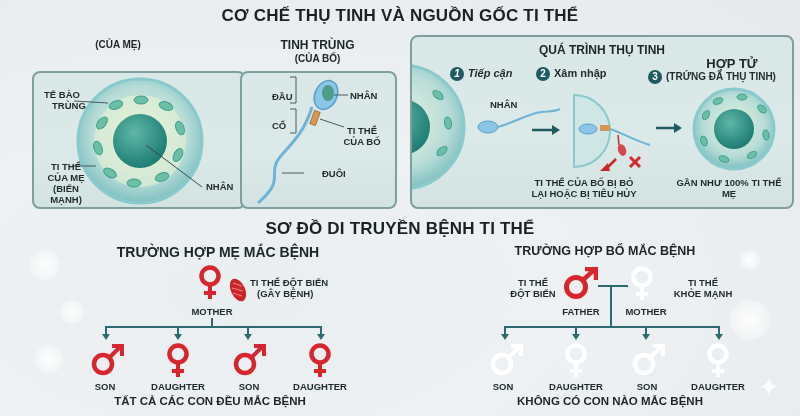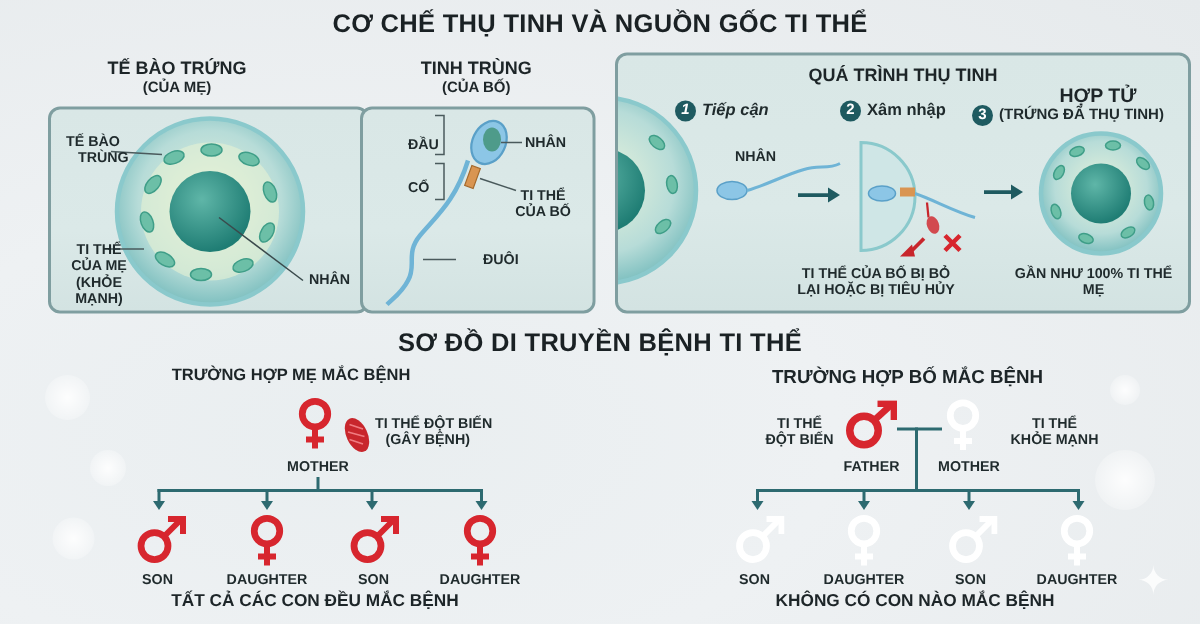--- a/index.html
+++ b/index.html
@@ -27,21 +27,20 @@
 <div class="glow" style="left:30px;top:250px;width:30px;height:30px;"></div>
 <div class="glow" style="left:60px;top:300px;width:24px;height:24px;"></div>
 <div class="glow" style="left:35px;top:345px;width:28px;height:28px;"></div>
 <div class="glow" style="left:730px;top:300px;width:40px;height:40px;"></div>
 <div class="glow" style="left:740px;top:250px;width:20px;height:20px;"></div>
 <div class="abs" style="left:758px;top:372px;font-size:26px;color:#ffffff;opacity:0.85;">✦</div>
 
 <div class="abs title center" style="left:200px;top:6px;width:400px;">CƠ CHẾ THỤ TINH VÀ NGUỒN GỐC TI THỂ</div>
 
 <div class="abs b center" style="left:12px;top:38px;width:212px;font-size:12px;line-height:14px;">
-  <div>TẾ BÀO TRỨNG</div>
   <div style="font-size:10px;">(CỦA MẸ)</div>
 </div>
 <div class="panel" style="left:12px;top:71px;width:210px;height:134px;margin-left:20px;">
   <svg width="210" height="134" style="position:absolute;left:0;top:0;">
     <defs>
       <radialGradient id="eggOuter" cx="50%" cy="45%" r="55%">
         <stop offset="0%" stop-color="#e8f3dc"></stop>
           <stop offset="70%" stop-color="#b7dcd8"></stop>
           <stop offset="100%" stop-color="#7fc0c0"></stop>
       </radialGradient>
@@ -69,21 +68,21 @@
     <line x1="38" y1="93" x2="62" y2="93" stroke="#4a5a5c" stroke-width="1"></line>
     <line x1="112" y1="72" x2="168" y2="114" stroke="#3a4a4c" stroke-width="1"></line>
   </svg>
   <div class="lbl" style="left:10px;top:16px;">
     <div>TẾ BÀO</div>
     <div style="padding-left:8px;">TRÙNG</div>
   </div>
   <div class="lbl center" style="left:2px;top:88px;width:60px;">
     <div>TI THỂ</div>
     <div>CỦA MẸ</div>
-    <div>(KHỎE MẠNH)</div>
+    <div>(BIẾN MẠNH)</div>
   </div>
   <div class="lbl" style="left:172px;top:108px;">NHÂN</div>
 </div>
 
 <div class="abs b center" style="left:240px;top:38px;width:155px;font-size:12px;line-height:14px;">
   <div>TINH TRÙNG</div>
   <div style="font-size:10px;">(CỦA BỐ)</div>
 </div>
 <div class="panel" style="left:240px;top:71px;width:153px;height:134px;">
   <svg width="153" height="134" style="position:absolute;left:0;top:0;">
@@ -105,21 +104,21 @@
     <div>CỦA BỐ</div>
   </div>
   <div class="lbl" style="left:80px;top:95px;text-align:right;">ĐUÔI</div>
 </div>
 
 <div class="panel" style="left:410px;top:35px;width:380px;height:170px;">
   <div class="abs b center" style="left:0;top:6px;width:380px;font-size:12px;">QUÁ TRÌNH THỤ TINH</div>
   <div class="step" style="left:38px;top:30px;font-style:italic;">
     <span class="num">1</span><span>Tiếp cận</span>
   </div>
-  <div class="step" style="left:148px;top:30px;">
+  <div class="step" style="left:124px;top:30px;">
     <span class="num">2</span><span>Xâm nhập</span>
   </div>
   <div class="abs b center" style="left:280px;top:19px;width:80px;font-size:13px;">HỢP TỬ</div>
   <div class="step" style="left:236px;top:33px;font-size:10px;">
     <span class="num">3</span><span>(TRỨNG ĐÃ THỤ TINH)</span>
   </div>
   <svg width="380" height="170" style="position:absolute;left:0;top:0;">
     <defs>
       <radialGradient id="eggOuter2" cx="50%" cy="45%" r="55%">
         <stop offset="0%" stop-color="#e8f3dc"></stop>
@@ -178,21 +177,21 @@
     <div>LẠI HOẶC BỊ TIÊU HỦY</div>
   </div>
   <div class="lbl center" style="left:254px;top:140px;width:126px;">
     <div>GẦN NHƯ 100% TI THỂ</div>
     <div>MẸ</div>
   </div>
 </div>
 
 <div class="abs title center" style="left:230px;top:219px;width:340px;">SƠ ĐỒ DI TRUYỀN BỆNH TI THỂ</div>
 
-<div class="abs b center" style="left:84px;top:244px;width:220px;font-size:11px;">TRƯỜNG HỢP MẸ MẮC BỆNH</div>
+<div class="abs b center" style="left:108px;top:244px;width:220px;font-size:14px;">TRƯỜNG HỢP MẸ MẮC BỆNH</div>
 <svg class="sym" width="26" height="36" style="left:197px;top:265px;">
   <circle cx="13" cy="11" r="8.5" fill="none" stroke="#d7262e" stroke-width="4.5"></circle>
   <line x1="13" y1="20" x2="13" y2="34" stroke="#d7262e" stroke-width="4"></line>
   <line x1="7" y1="28" x2="19" y2="28" stroke="#d7262e" stroke-width="4"></line>
 </svg>
 <svg class="sym" width="20" height="30" style="left:228px;top:275px;">
   <ellipse cx="10" cy="15" rx="7" ry="12" fill="#c8262c" transform="rotate(-25 10 15)"></ellipse>
   <path d="M5 8 L14 11 M4 13 L15 16 M5 18 L14 21" stroke="#f07b80" stroke-width="1.2"></path>
 </svg>
 <div class="lbl" style="left:250px;top:277px;font-size:9.5px;">

